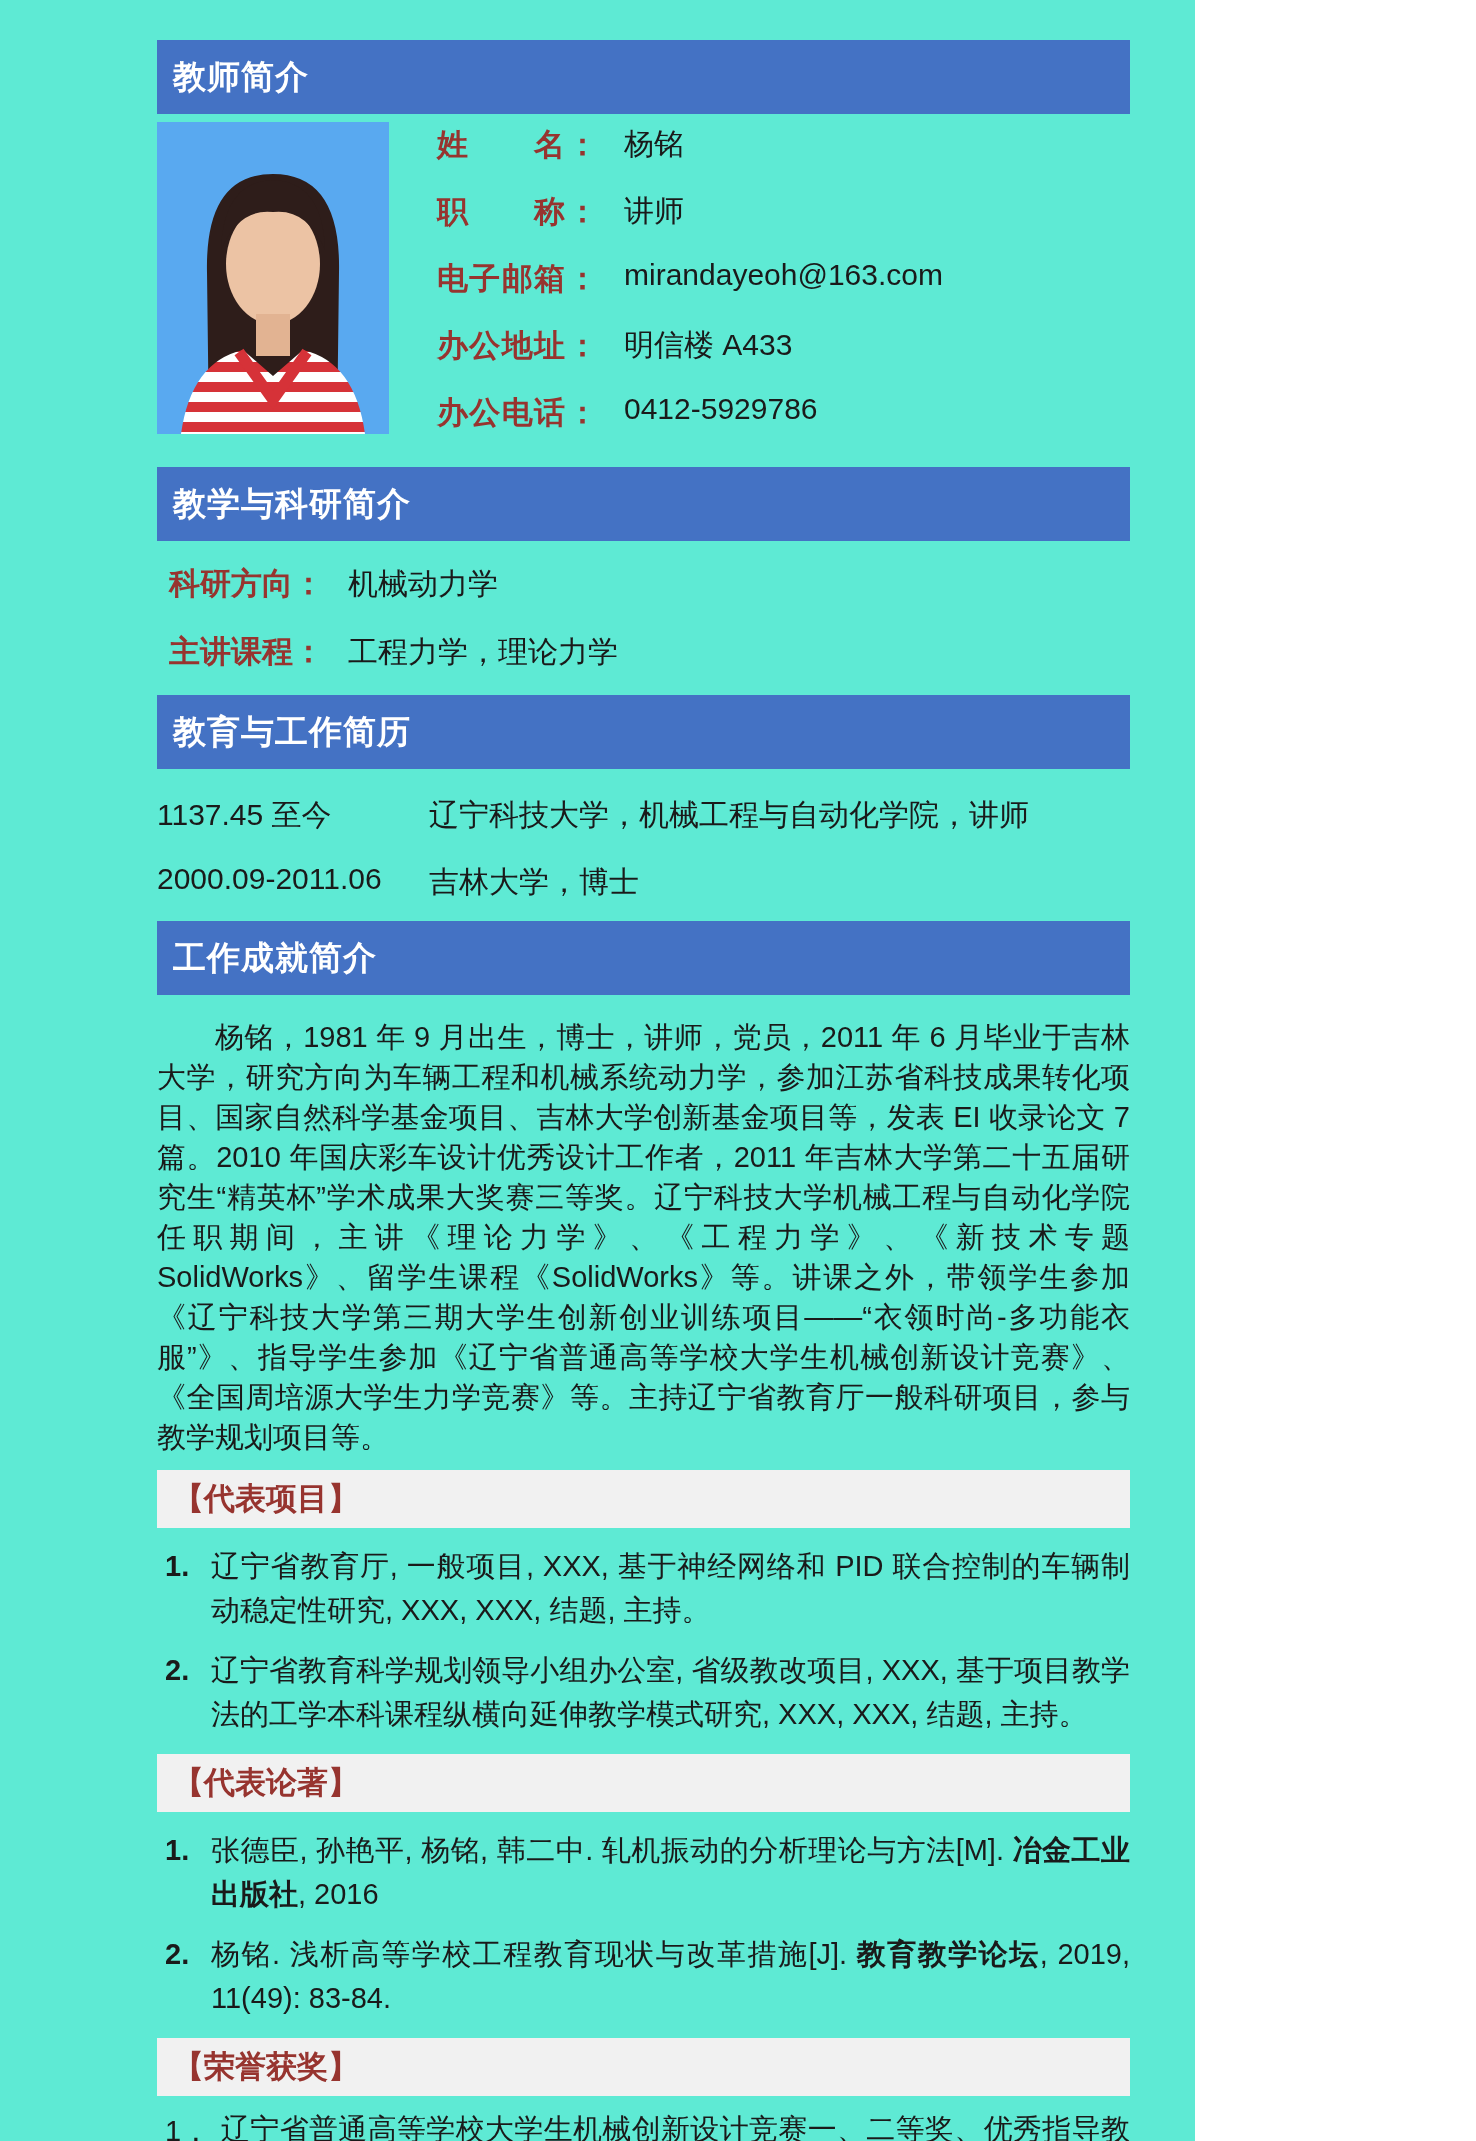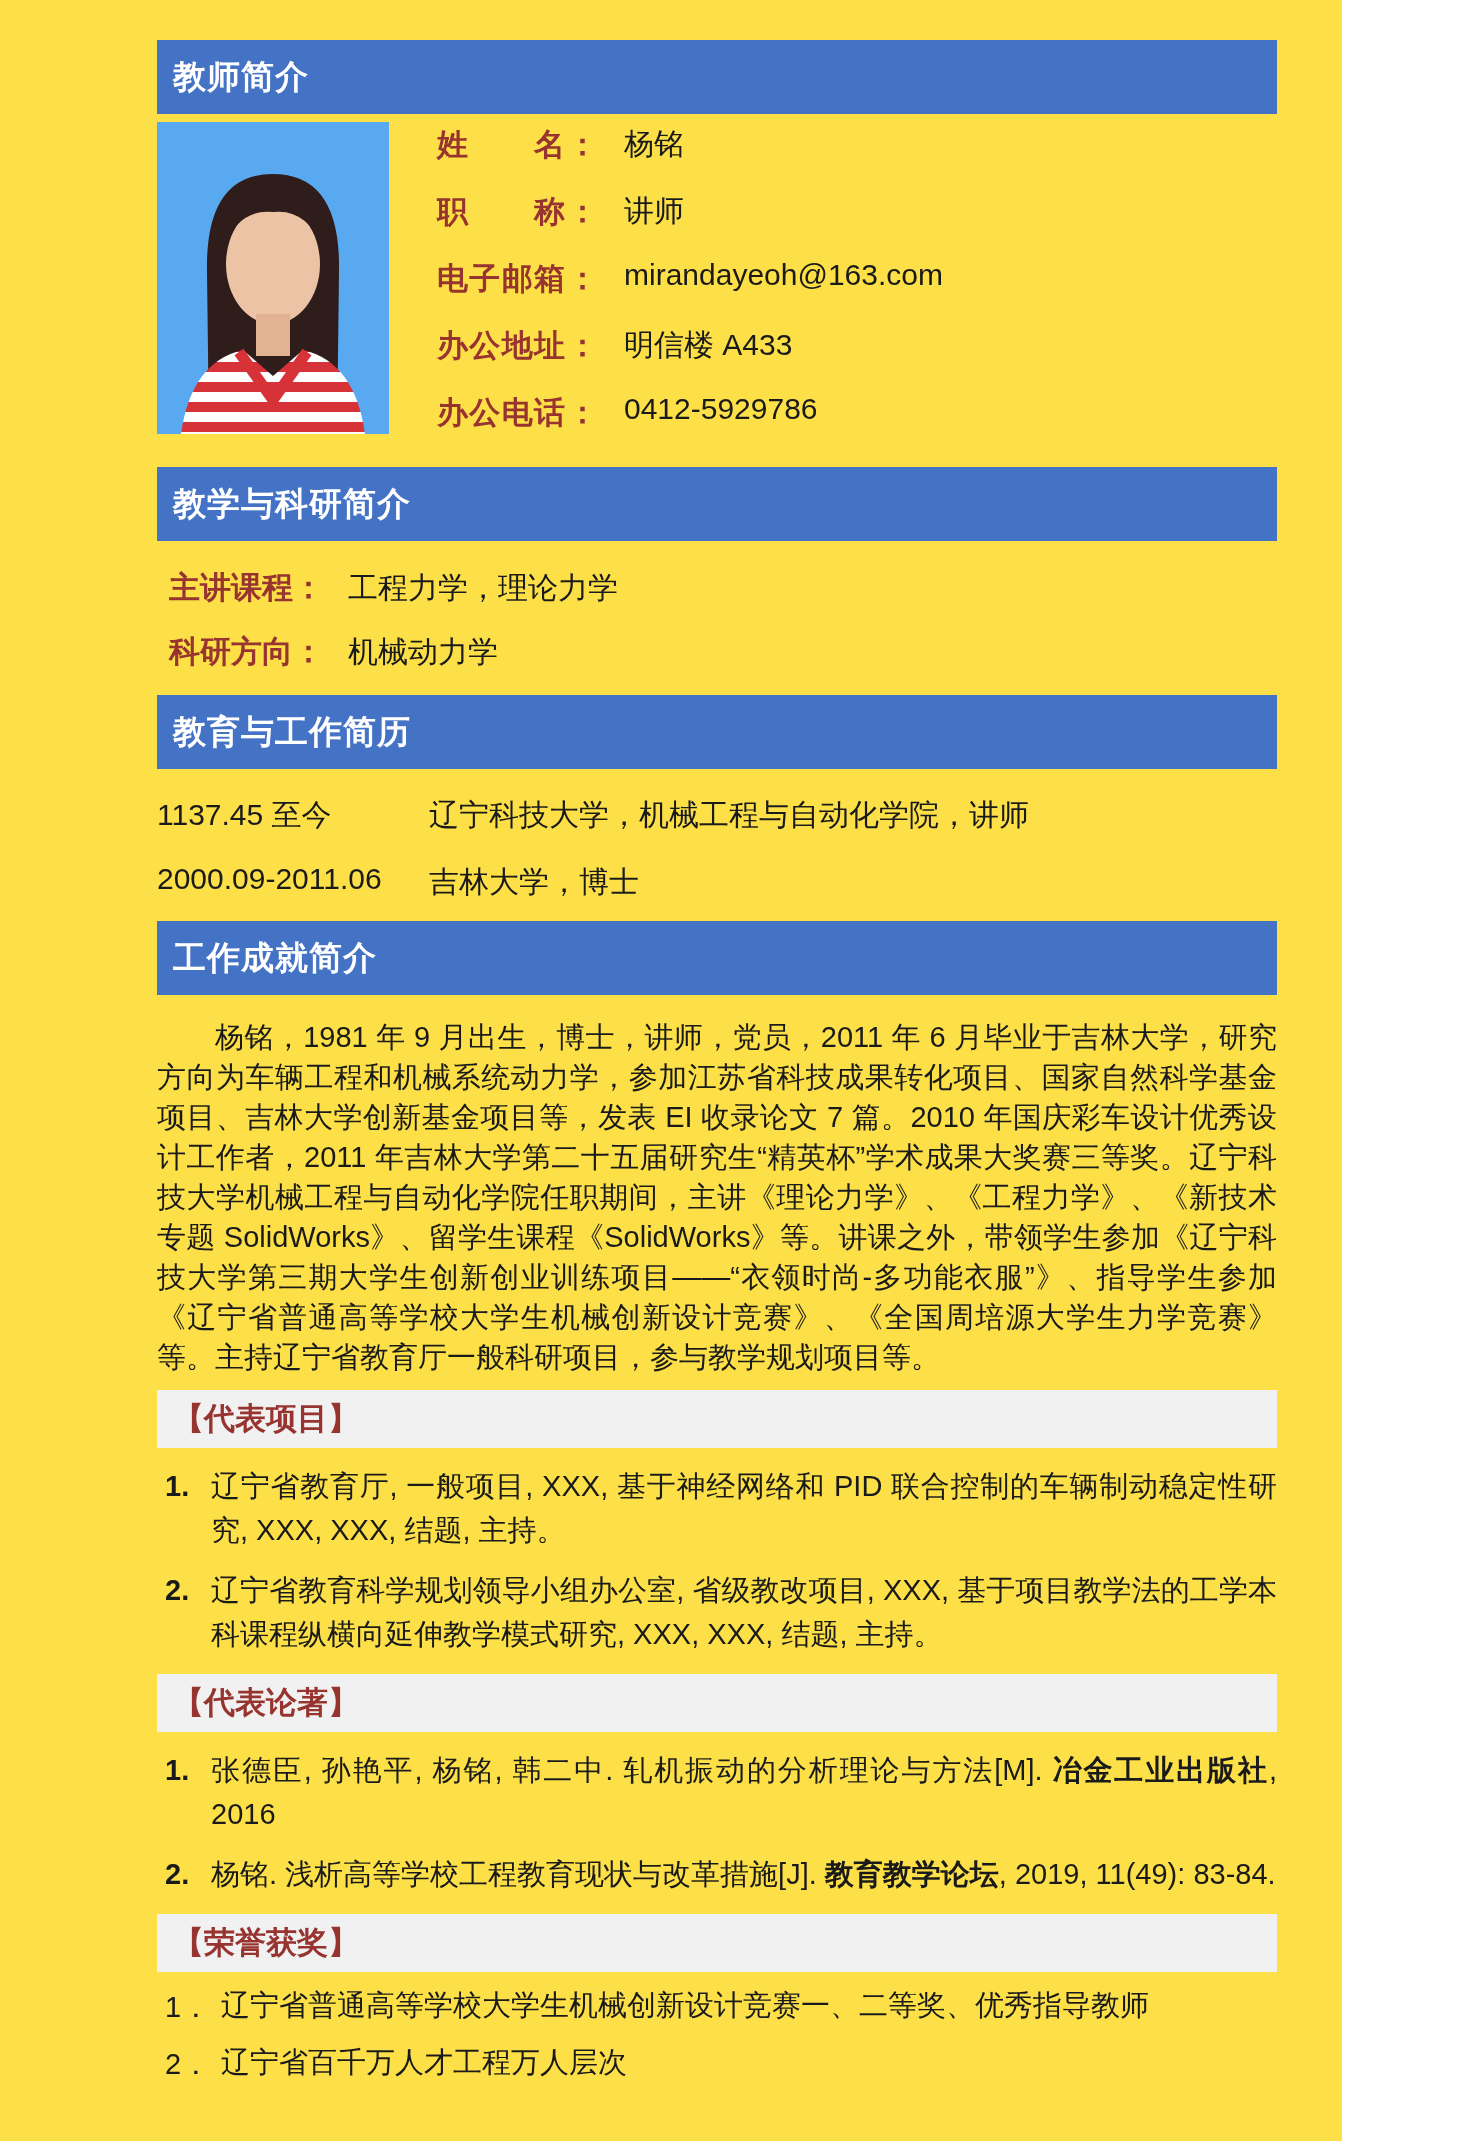--- a/index.html
+++ b/index.html
@@ -3,25 +3,25 @@
 <meta charset="utf-8">
 <style>
   html, body { margin: 0; padding: 0; background: #ffffff; }
   body {
     font-family: "Liberation Sans", "DejaVu Sans", sans-serif;
     color: #1a1a1a;
     -webkit-font-smoothing: antialiased;
   }
   .page {
     position: relative;
-    width: 1342px;
+    width: 1195px;
     height: 2141px;
     box-sizing: border-box;
     padding: 40px 65px 0 157px;
-    background: #fde047;
+    background: #5eead4;
     overflow: hidden;
   }
   
   .bar {
     background: #4472C4;
     color: #ffffff;
     font-size: 33px;
     line-height: 34px;
     font-weight: bold;
     padding: 20px 16px;
@@ -145,27 +145,27 @@
           <span class="fcolon">：</span>
         <span class="fvalue">0412-5929786</span>
       </div>
     </div>
   </div>
 
   <div class="bar" style="margin-top:8px;">
     <span>教学与科研简介</span>
   </div>
 
+  <div class="kv after-kv">
+    <span class="tlabel"><span>科研方向</span><span>：</span></span>
+    <span class="tvalue">机械动力学</span>
+  </div>
   <div class="kv">
     <span class="tlabel"><span>主讲课程</span><span>：</span></span>
     <span class="tvalue">工程力学，理论力学</span>
-  </div>
-  <div class="kv after-kv">
-    <span class="tlabel"><span>科研方向</span><span>：</span></span>
-    <span class="tvalue">机械动力学</span>
   </div>
 
   <div class="bar" style="margin-top:22px;">
     <span>教育与工作简历</span>
   </div>
 
   <div class="hrow">
     <span class="hperiod">1137.45 至今</span>
     <span class="hdetail">辽宁科技大学，机械工程与自动化学院，讲师</span>
   </div>

